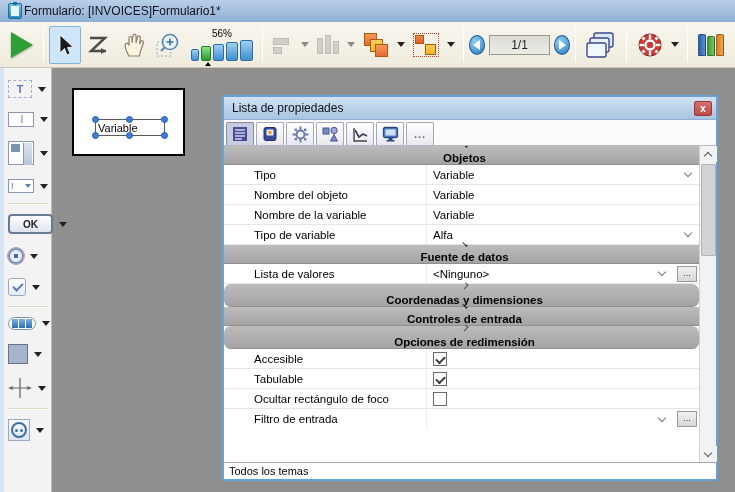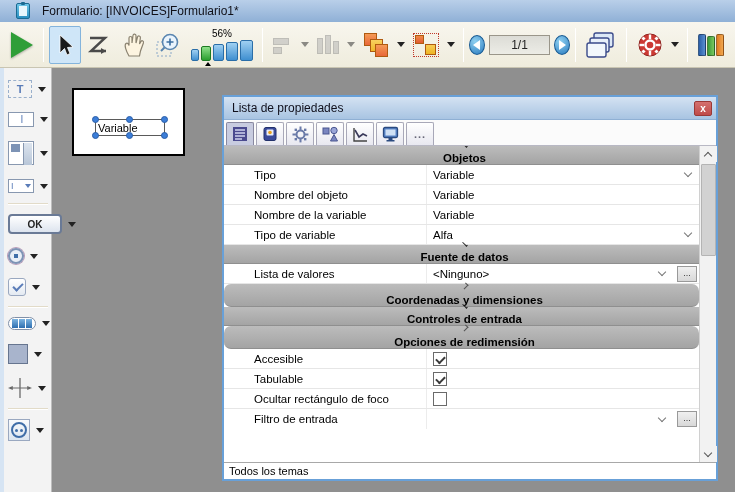--- a/index.html
+++ b/index.html
@@ -1,21 +1,21 @@
 <!DOCTYPE html>
 <html><head>
 <meta charset="utf-8">
 <style>
   * { margin:0; padding:0; box-sizing:border-box; }
   html,body { width:735px; height:492px; overflow:hidden; }
   body { font-family:"Liberation Sans","DejaVu Sans",sans-serif; font-size:12px; color:#111; position:relative; background:#8f8f8f; }
 
   
   .titlebar { position:absolute; left:0; top:0; width:735px; height:22px;
-    background:linear-gradient(#b9cfe9,#8fb0d6); display:flex; align-items:center; padding-left:16px; gap:12px; }
+    background:linear-gradient(#b9cfe9,#8fb0d6); display:flex; align-items:center; padding-left:8px; gap:2px; }
   .titlebar .title { font-size:12px; color:#101018; }
   .doc-icon { width:14px; height:16px; background:linear-gradient(#6ec6e8,#2a8fc0); border:1px solid #1a6a92; border-radius:2px; position:relative; }
   .doc-icon::before { content:""; position:absolute; left:2px; top:2px; right:2px; bottom:2px; background:#e8f6fc; }
   .doc-icon::after { content:""; position:absolute; left:4px; top:-2px; width:4px; height:3px; background:#1a6a92; border-radius:1px; }
 
   
   .toolbar { position:absolute; left:0; top:22px; width:735px; height:46px;
     background:linear-gradient(#f8f6ee,#efecdd); border-bottom:1px solid #c9c5b2; display:flex; align-items:center; padding:0 6px; }
   .tb-sep { width:1px; height:34px; background:#cdc9b8; border-right:1px solid #fff; margin:0 5px; }
   .tb-btn { height:38px; display:flex; align-items:center; justify-content:center; padding:0 4px; border:1px solid transparent; border-radius:2px; }
@@ -45,21 +45,21 @@
   .sb-dd { width:0; height:0; border-left:4px solid transparent; border-right:4px solid transparent; border-top:5px solid #222; }
   .sb-sep { width:40px; height:1px; background:#e2dbc8; box-shadow:0 1px 0 #fff; margin:-4px 0 10px 0; }
   .sbi { display:flex; align-items:center; justify-content:center; }
   .sbi-text { width:24px; height:18px; border:1px dashed #9ab0cc; display:flex; align-items:center; justify-content:center; color:#5a7cb8; font-weight:bold; font-size:11px; }
   .sbi-input { width:26px; height:15px; border:1px solid #8898b0; background:#fff; display:flex; align-items:center; padding-left:2px; color:#5a7cb8; font-size:10px; }
   .sbi-list { width:26px; height:24px; border:1px solid #8898b0; background:#fff; position:relative; }
   .sbi-list::before { content:""; position:absolute; left:2px; top:2px; width:9px; height:8px; background:#7d93b5; }
   .sbi-list::after { content:""; position:absolute; right:1px; top:1px; width:8px; height:22px; background:linear-gradient(#dce4ee,#b8c6d8); border-left:1px solid #8898b0; }
   .sbi-combo { width:26px; height:14px; border:1px solid #8898b0; background:#fff; display:flex; align-items:center; justify-content:space-between; padding:0 2px; font-size:9px; color:#5a7cb8; }
   .sbi-combo i { width:0; height:0; border-left:3px solid transparent; border-right:3px solid transparent; border-top:4px solid #5a7cb8; }
-  .sbi-ok { width:54px; height:20px; border:2px solid #6a7a96; border-radius:4px; background:linear-gradient(#fff,#dde4ee); display:flex; align-items:center; justify-content:center; font-size:10px; font-weight:bold; color:#222; }
+  .sbi-ok { width:45px; height:20px; border:2px solid #6a7a96; border-radius:4px; background:linear-gradient(#fff,#dde4ee); display:flex; align-items:center; justify-content:center; font-size:10px; font-weight:bold; color:#222; }
   .sbi-radio { width:16px; height:16px; border-radius:50%; border:2px solid #7d93b5; background:radial-gradient(circle,#3f6ea8 25%,#e8eef6 30%); box-shadow:0 0 0 1px #b89ab8; }
   .sbi-check { width:18px; height:18px; border:1px solid #9aa8c0; border-radius:3px; background:linear-gradient(#fff,#e4eaf2); position:relative; }
   .sbi-check::after { content:""; position:absolute; left:4px; top:4px; width:8px; height:4px; border-left:2px solid #5a7cb8; border-bottom:2px solid #5a7cb8; transform:rotate(-45deg); }
   .sbi-tabbar { width:28px; height:13px; border:1px solid #8090a8; border-radius:7px; background:#fff; display:flex; align-items:center; gap:1px; padding:1px 2px; }
   .sbi-tabbar b { width:6px; height:9px; background:linear-gradient(#7db4e0,#2d6eb0); }
   .sbi-rect { width:20px; height:20px; background:#a8b4cc; border:1px solid #66758f; }
   .sbi-split { width:24px; height:20px; position:relative; }
   .sbi-split::before { content:""; position:absolute; left:11px; top:0; width:2px; height:20px; background:#9a9a9a; }
   .sbi-split::after { content:""; position:absolute; left:0; top:8px; width:24px; height:4px; background:#6a6a6a; clip-path:polygon(0 50%,20% 0,20% 35%,80% 35%,80% 0,100% 50%,80% 100%,80% 65%,20% 65%,20% 100%); }
   .sbi-plug { width:22px; height:22px; border:1px solid #9aa8c0; background:linear-gradient(#f8fafc,#dce6f0); display:flex; align-items:center; justify-content:center; }

